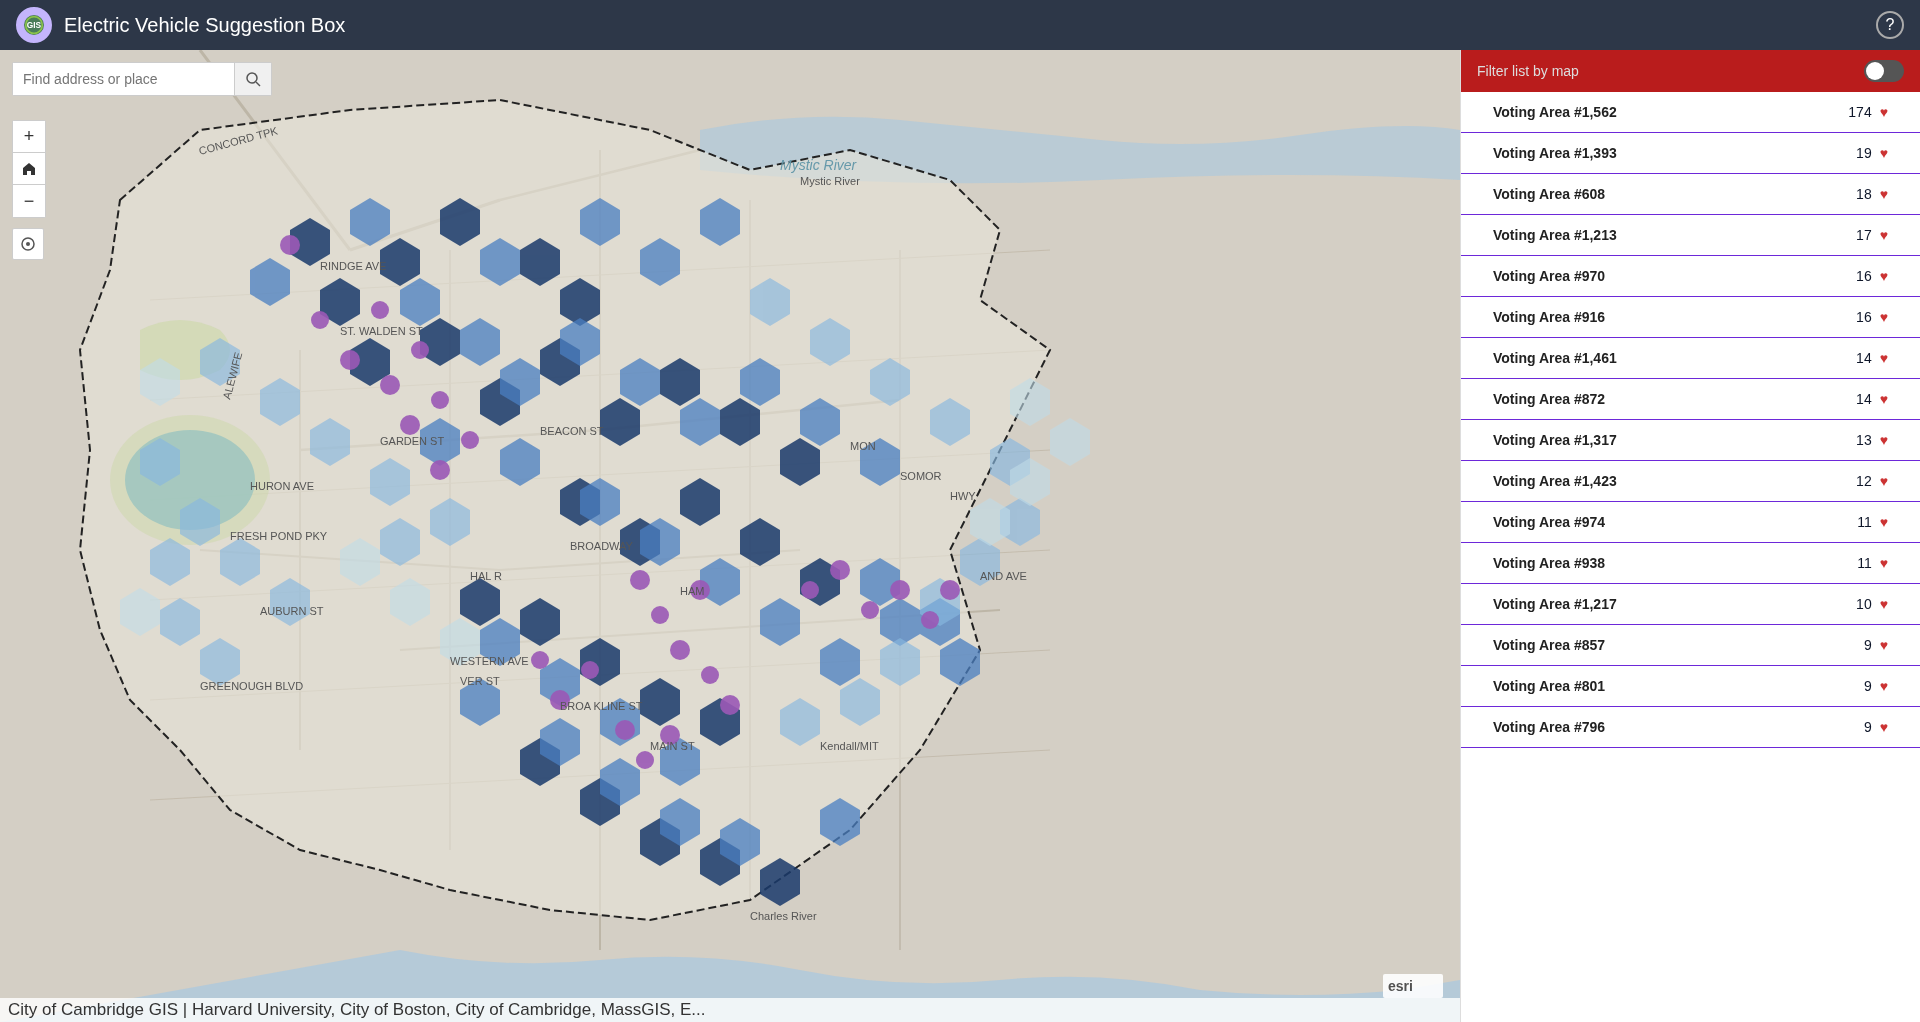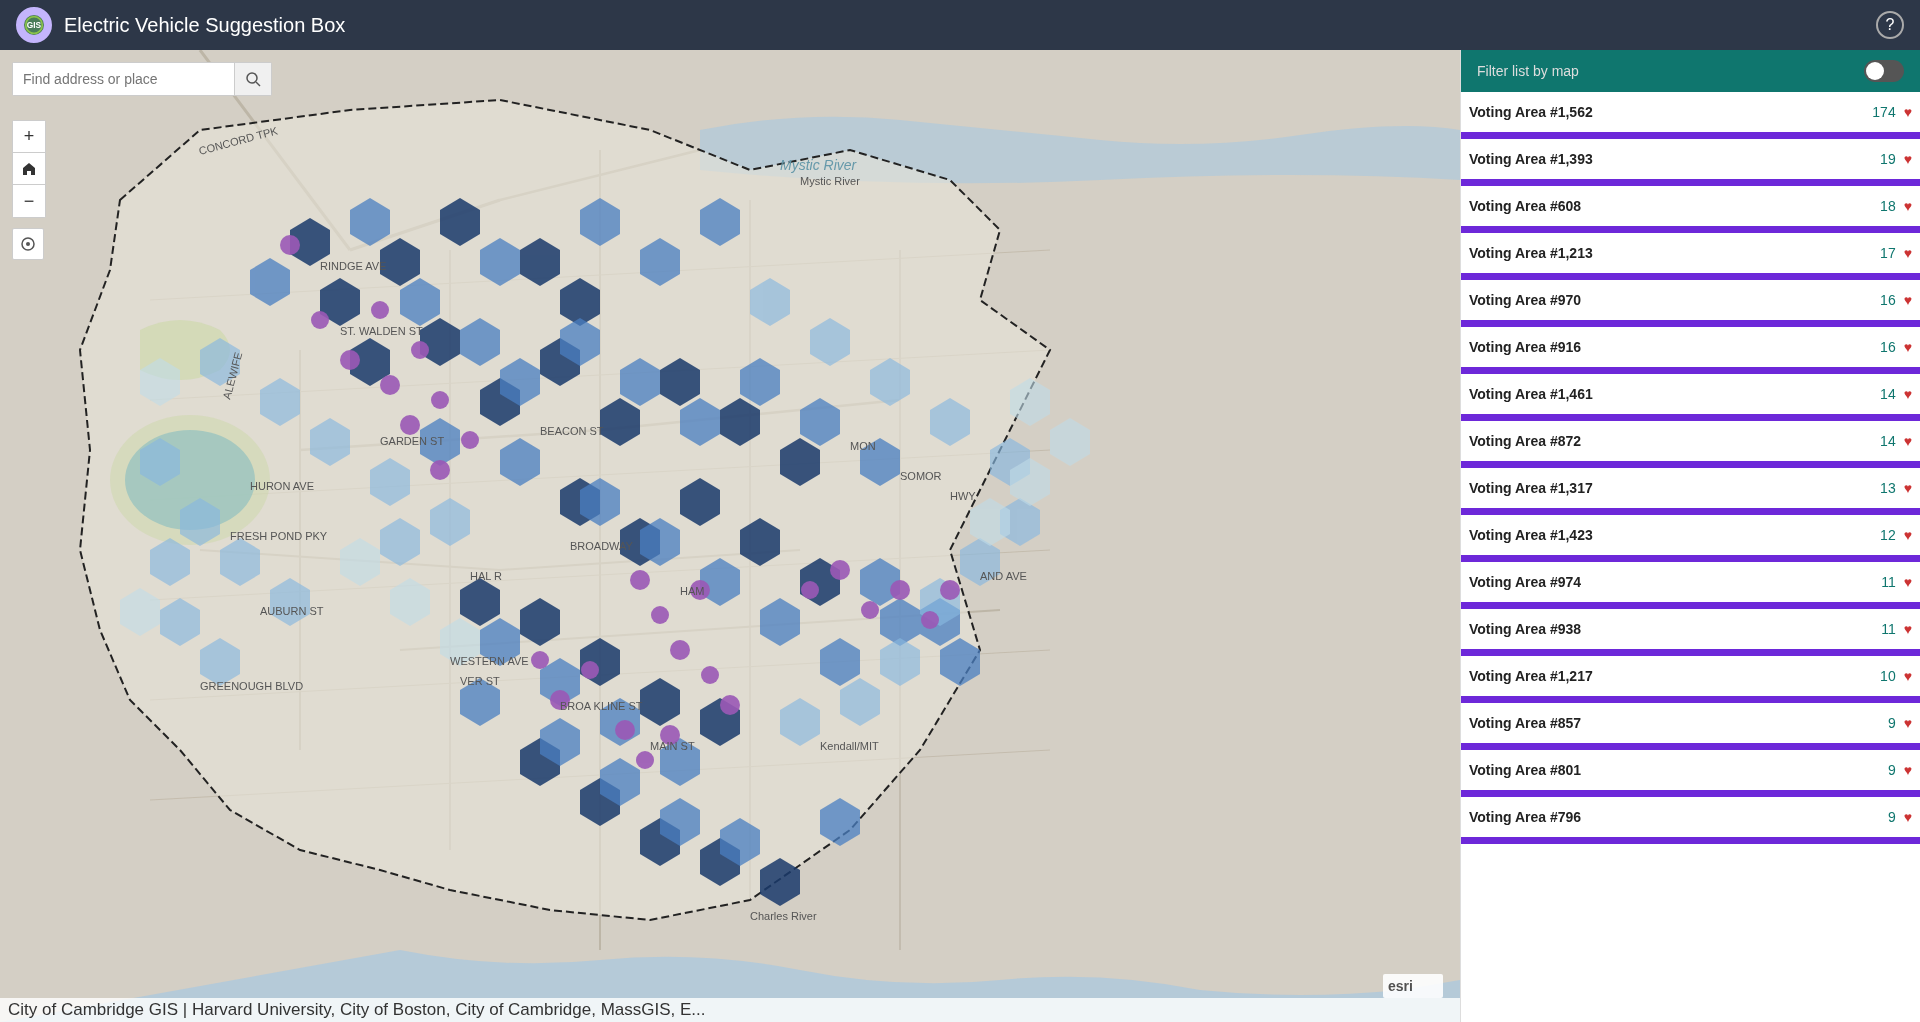--- a/index.html
+++ b/index.html
@@ -174,21 +174,21 @@
     #sidebar {
       width: 460px;
       height: 100%;
       background: #fff;
       border-left: 1px solid #ddd;
       display: flex;
       flex-direction: column;
       overflow: hidden;
     }
     #sidebar-header {
-      background: #0f766e;
+      background: #b91c1c;
       color: #fff;
       padding: 10px 16px;
       display: flex;
       align-items: center;
       justify-content: space-between;
       flex-shrink: 0;
     }
     #sidebar-header .filter-label {
       font-size: 14px;
       color: #ddd;
@@ -215,43 +215,43 @@
     }
 
     #voting-list {
       flex: 1;
       overflow-y: auto;
     }
     .voting-item {
       display: flex;
       align-items: center;
       justify-content: space-between;
-      padding: 12px 8px;
-      border-bottom: 7px solid #6d28d9;
+      padding: 12px 32px;
+      border-bottom: 1px solid #6d28d9;
       cursor: pointer;
     }
     .voting-item .area-name {
       font-size: 14px;
       font-weight: bold;
       color: #222;
     }
     .voting-item .area-right {
       display: flex;
       align-items: center;
       gap: 8px;
       color: #444;
       font-size: 14px;
     }
     .heart-icon {
       color: #cc3333;
       font-size: 14px;
     }
     .vote-count {
       font-weight: normal;
-      color: #0f766e;
+      color: #0f172a;
     }
   </style>
 </head>
 <body>
 
 <div id="header">
   <div class="logo">
     <svg viewBox="0 0 24 24" fill="none" xmlns="http://www.w3.org/2000/svg">
       <circle cx="12" cy="12" r="10" fill="#4a7c59" stroke="#8bc34a" stroke-width="2"></circle>
       <text x="12" y="16" text-anchor="middle" font-size="10" fill="white" font-weight="bold">GIS</text>

